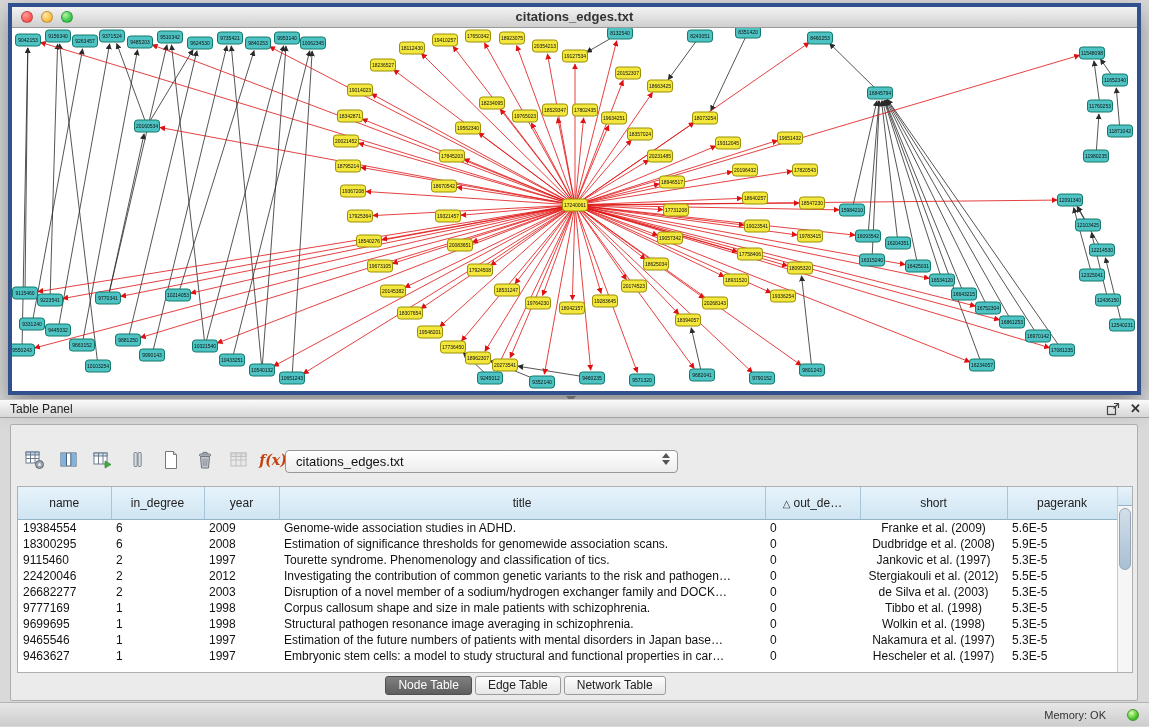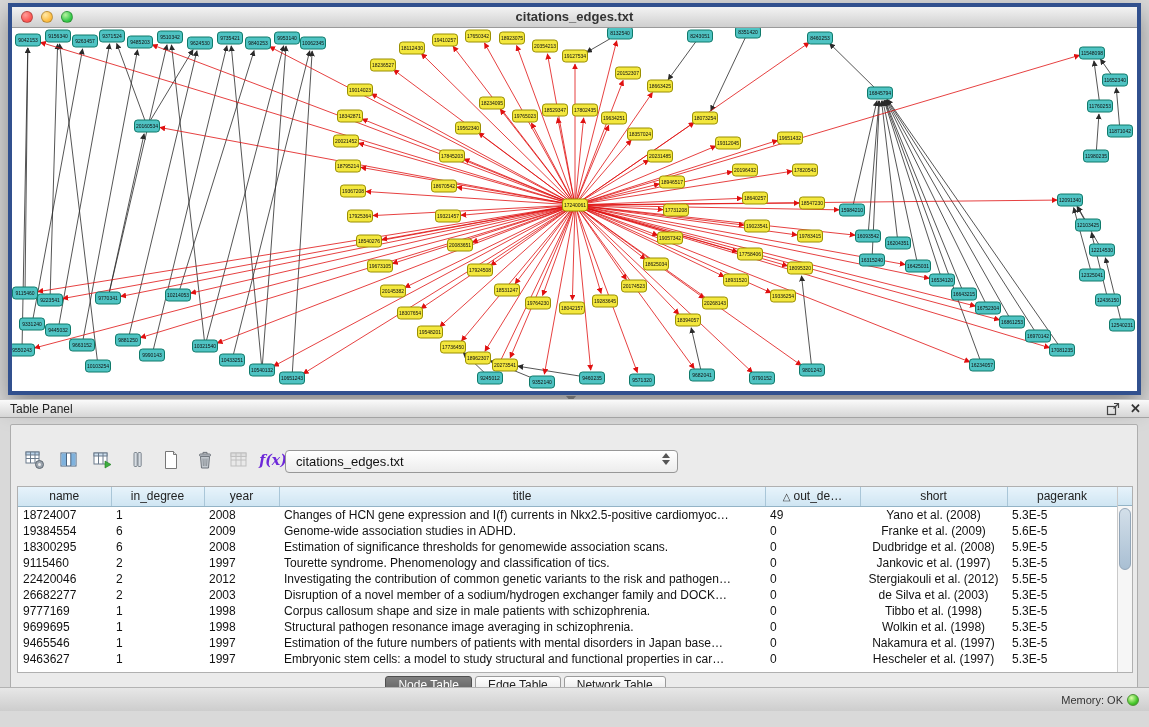--- a/index.html
+++ b/index.html
@@ -33,56 +33,56 @@
   .panel-title { font-size:12px; color:#222; line-height:18px; padding-left:10px; }
   .panel-header-icons { position:absolute; right:8px; top:1px; display:flex; gap:10px; align-items:center; }
   .float-icon svg { display:block; }
   .close-icon { font-size:13px; font-weight:bold; color:#333; line-height:16px; cursor:default; }
 
   .panel-inner { position:absolute; left:10px; top:424px; width:1128px; height:277px;
                  background:#ebebeb; border:1px solid #adadad; border-radius:2px; }
 
   .toolbar { position:absolute; left:22px; top:444px; height:32px; display:flex; gap:8px; align-items:center; }
   .tb-btn { width:26px; height:26px; display:flex; align-items:center; justify-content:center; }
-  .fx { font-family:"DejaVu Serif", serif; font-style:italic; font-weight:bold; font-size:14px; color:#6d28d9; }
+  .fx { font-family:"DejaVu Serif", serif; font-style:italic; font-weight:bold; font-size:14px; color:#c2410c; }
 
   .combo { position:absolute; left:285px; top:450px; width:393px; height:23px;
            background:linear-gradient(#ffffff,#ececec); border:1px solid #979797; border-radius:4px;
            font-size:13px; line-height:21px; padding:0 26px 0 10px; color:#111;
            white-space:nowrap; overflow:hidden; }
   .combo-arrows { position:absolute; left:660px; top:453px; width:12px; }
   .combo-arrows .up { width:0; height:0; margin:0 auto 2px;
         border-left:4px solid transparent; border-right:4px solid transparent; border-bottom:5px solid #555; }
   .combo-arrows .down { width:0; height:0; margin:0 auto;
         border-left:4px solid transparent; border-right:4px solid transparent; border-top:5px solid #555; }
 
   .table-wrap { position:absolute; left:17px; top:486px; width:1116px; height:187px;
                 background:#fff; border:1px solid #b0b0b0; }
   table.data { border-collapse:collapse; table-layout:fixed; width:1099px; }
   table.data th { background:linear-gradient(#e7f3fb,#cfe5f2); border-right:1px solid #a9c6d8;
                   border-bottom:1px solid #93b3c6; font-size:12px; font-weight:normal;
-                  height:19px; text-align:center; color:#222; white-space:nowrap; overflow:hidden; }
+                  height:32px; text-align:center; color:#222; white-space:nowrap; overflow:hidden; }
   table.data td { font-size:12px; height:16px; line-height:16px; padding:0 5px; color:#111;
                   white-space:nowrap; overflow:hidden; }
   table.data td:nth-child(6) { text-align:center; }
   .sort-tri { font-size:10px; color:#333; margin-right:3px; }
   .vscroll { position:absolute; right:0; top:0; bottom:0; width:15px; background:#f6f6f6; border-left:1px solid #c9c9c9; }
   .vscroll-header { height:19px; background:linear-gradient(#e7f3fb,#cfe5f2); border-bottom:1px solid #93b3c6; }
   .vscroll-thumb { margin:2px 1px 0; height:62px; border-radius:7px;
                    background:linear-gradient(#d3dfe9,#a9bfd3); border:1px solid #93a6b8; }
 
   .tabs { position:absolute; left:0; top:676px; width:1051px; display:flex; justify-content:center; gap:3px; }
   .tab { height:19px; padding:0 12px; font-size:12px; line-height:17px;
          border:1px solid #9b9b9b; border-radius:3px; color:#222;
          background:linear-gradient(#fefefe,#e6e6e6); font-family:"Liberation Sans",sans-serif; }
   .tab.selected { background:linear-gradient(#808080,#5e5e5e); border-color:#4f4f4f; color:#fff; }
 
-  .status-bar { position:absolute; left:0; bottom:16px; width:1149px; height:24px;
+  .status-bar { position:absolute; left:0; bottom:1px; width:1149px; height:24px;
                 background:linear-gradient(#e7e7e7,#cdcdcd); border-top:1px solid #b3b3b3;
-                display:flex; align-items:center; justify-content:flex-end; gap:4px; padding-right:10px; }
+                display:flex; align-items:center; justify-content:flex-end; gap:21px; padding-right:10px; }
   .memory-label { font-size:11px; color:#333; }
   .led { width:12px; height:12px; border-radius:50%; border:1px solid #4f9238;
          background:radial-gradient(circle at 35% 30%, #dcffa9, #47c72c 60%, #2c9718); }
 </style>
 </head>
 <body>
 
 <div class="net-window">
   <div class="titlebar">
     <div class="traffic">
@@ -844,29 +844,20 @@
           <th>in_degree</th>
           <th>year</th>
           <th>title</th>
           <th><span class="sort-tri">△</span>out_de…</th>
           <th>short</th>
           <th>pagerank</th>
         </tr>
       </thead>
     <tbody id="table-body">
         <tr>
-          <td>18724007</td>
-          <td>1</td>
-          <td>2008</td>
-          <td>Changes of HCN gene expression and I(f) currents in Nkx2.5-positive cardiomyoc…</td>
-          <td>49</td>
-          <td>Yano et al. (2008)</td>
-          <td>5.3E-5</td>
-        </tr>
-        <tr>
           <td>19384554</td>
           <td>6</td>
           <td>2009</td>
           <td>Genome-wide association studies in ADHD.</td>
           <td>0</td>
           <td>Franke et al. (2009)</td>
           <td>5.6E-5</td>
         </tr>
         <tr>
           <td>18300295</td>

